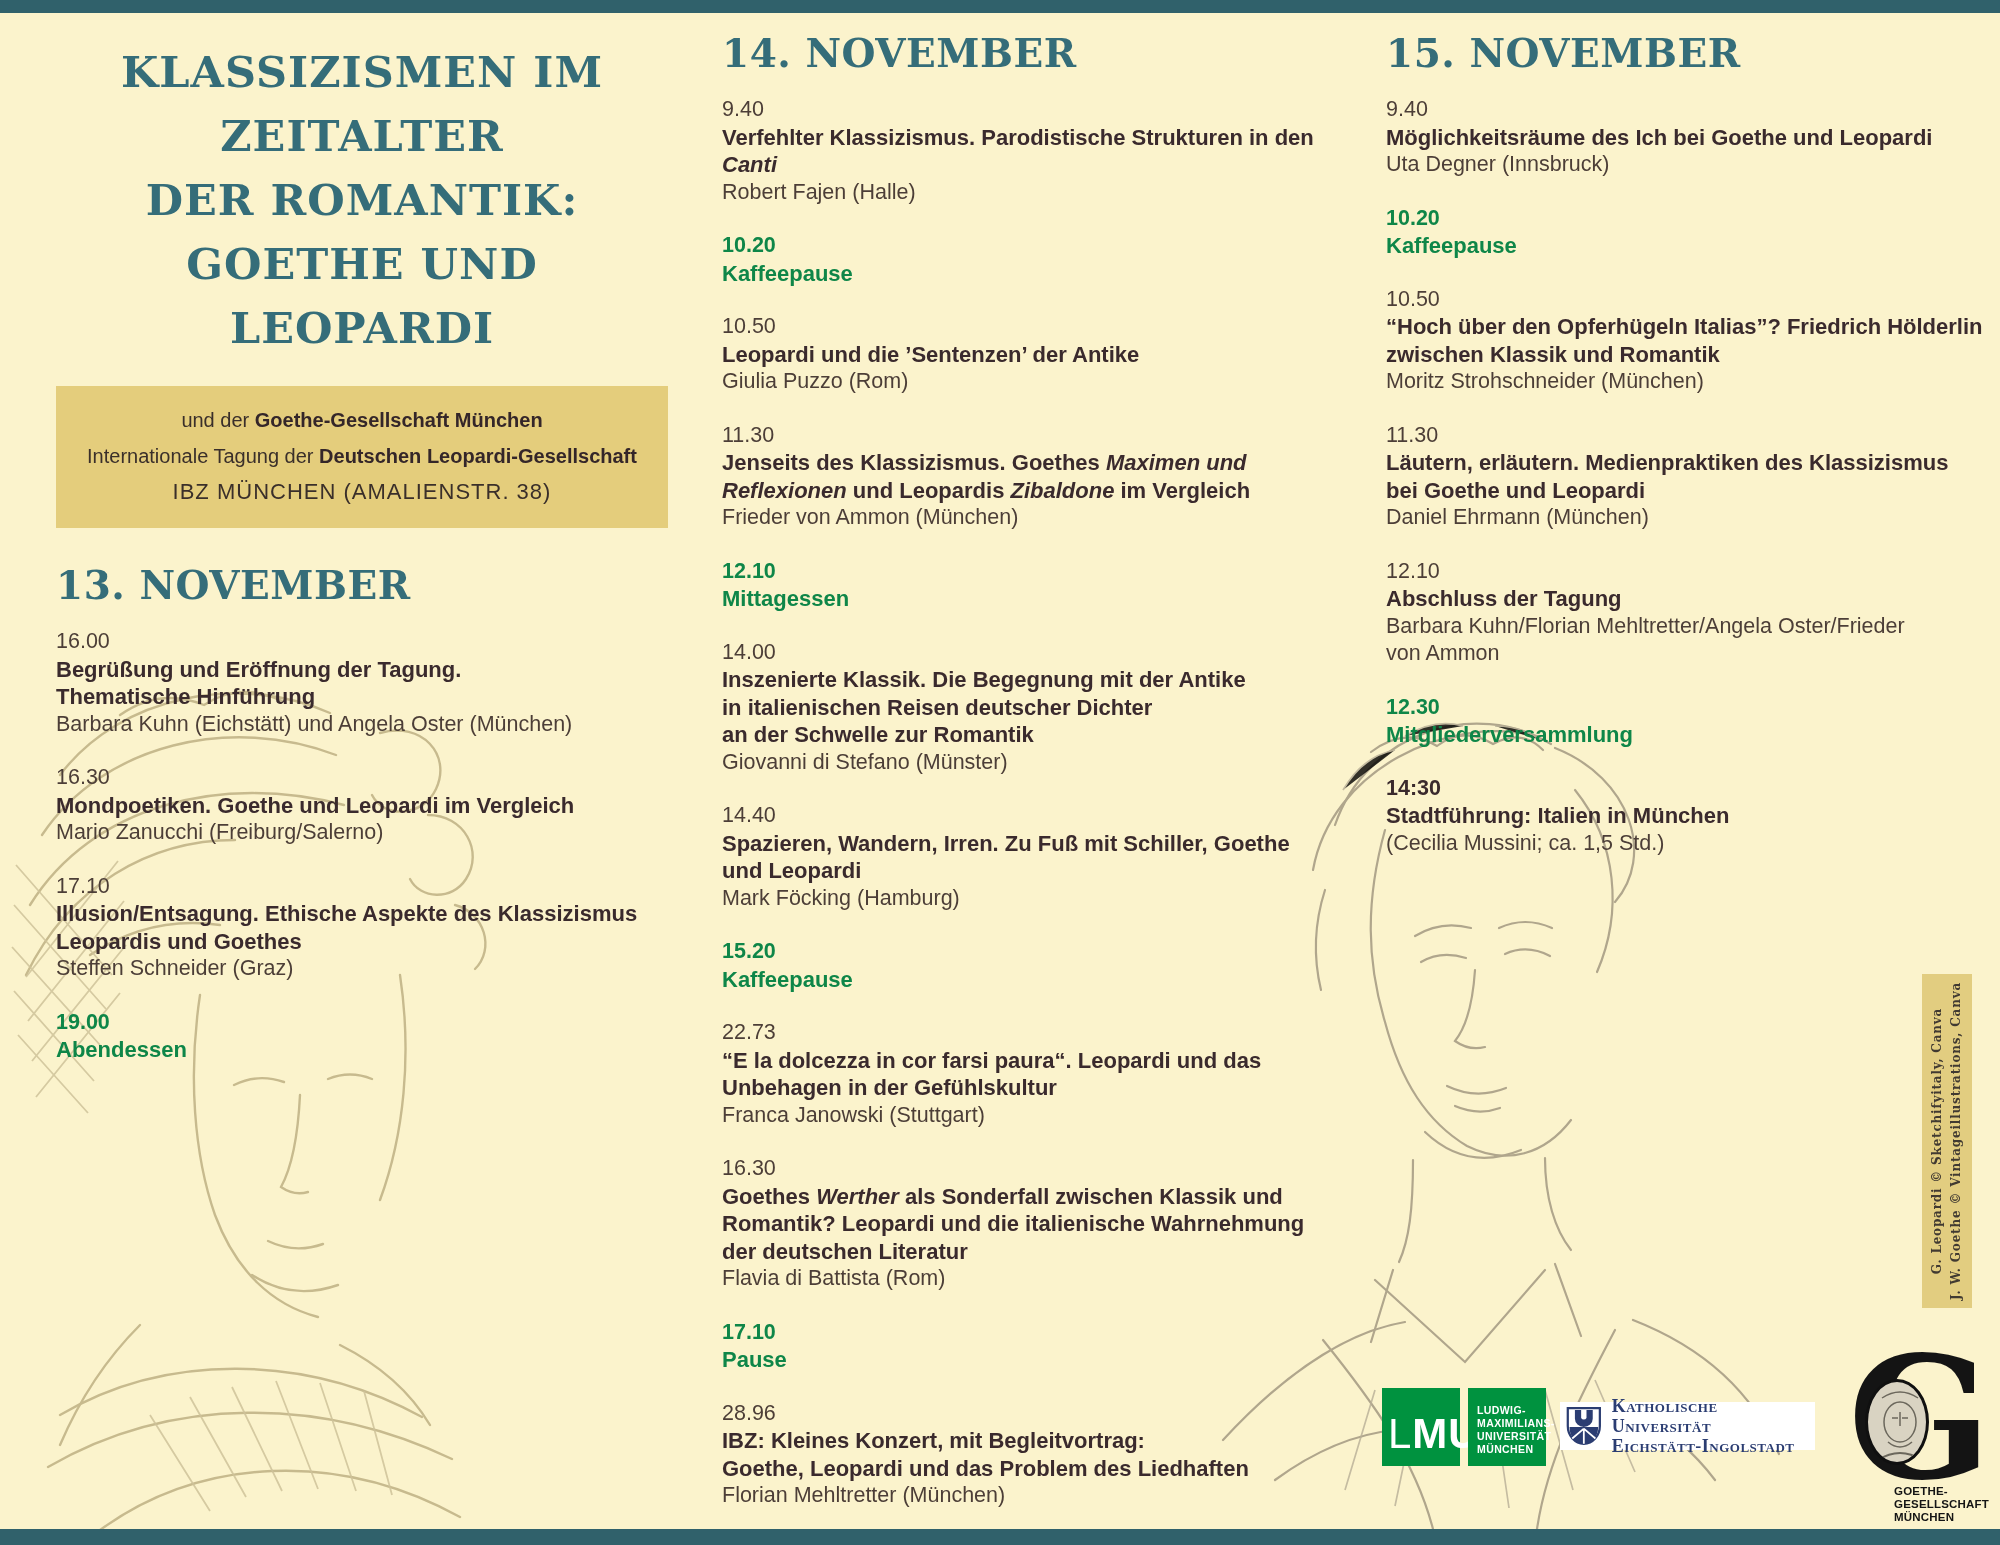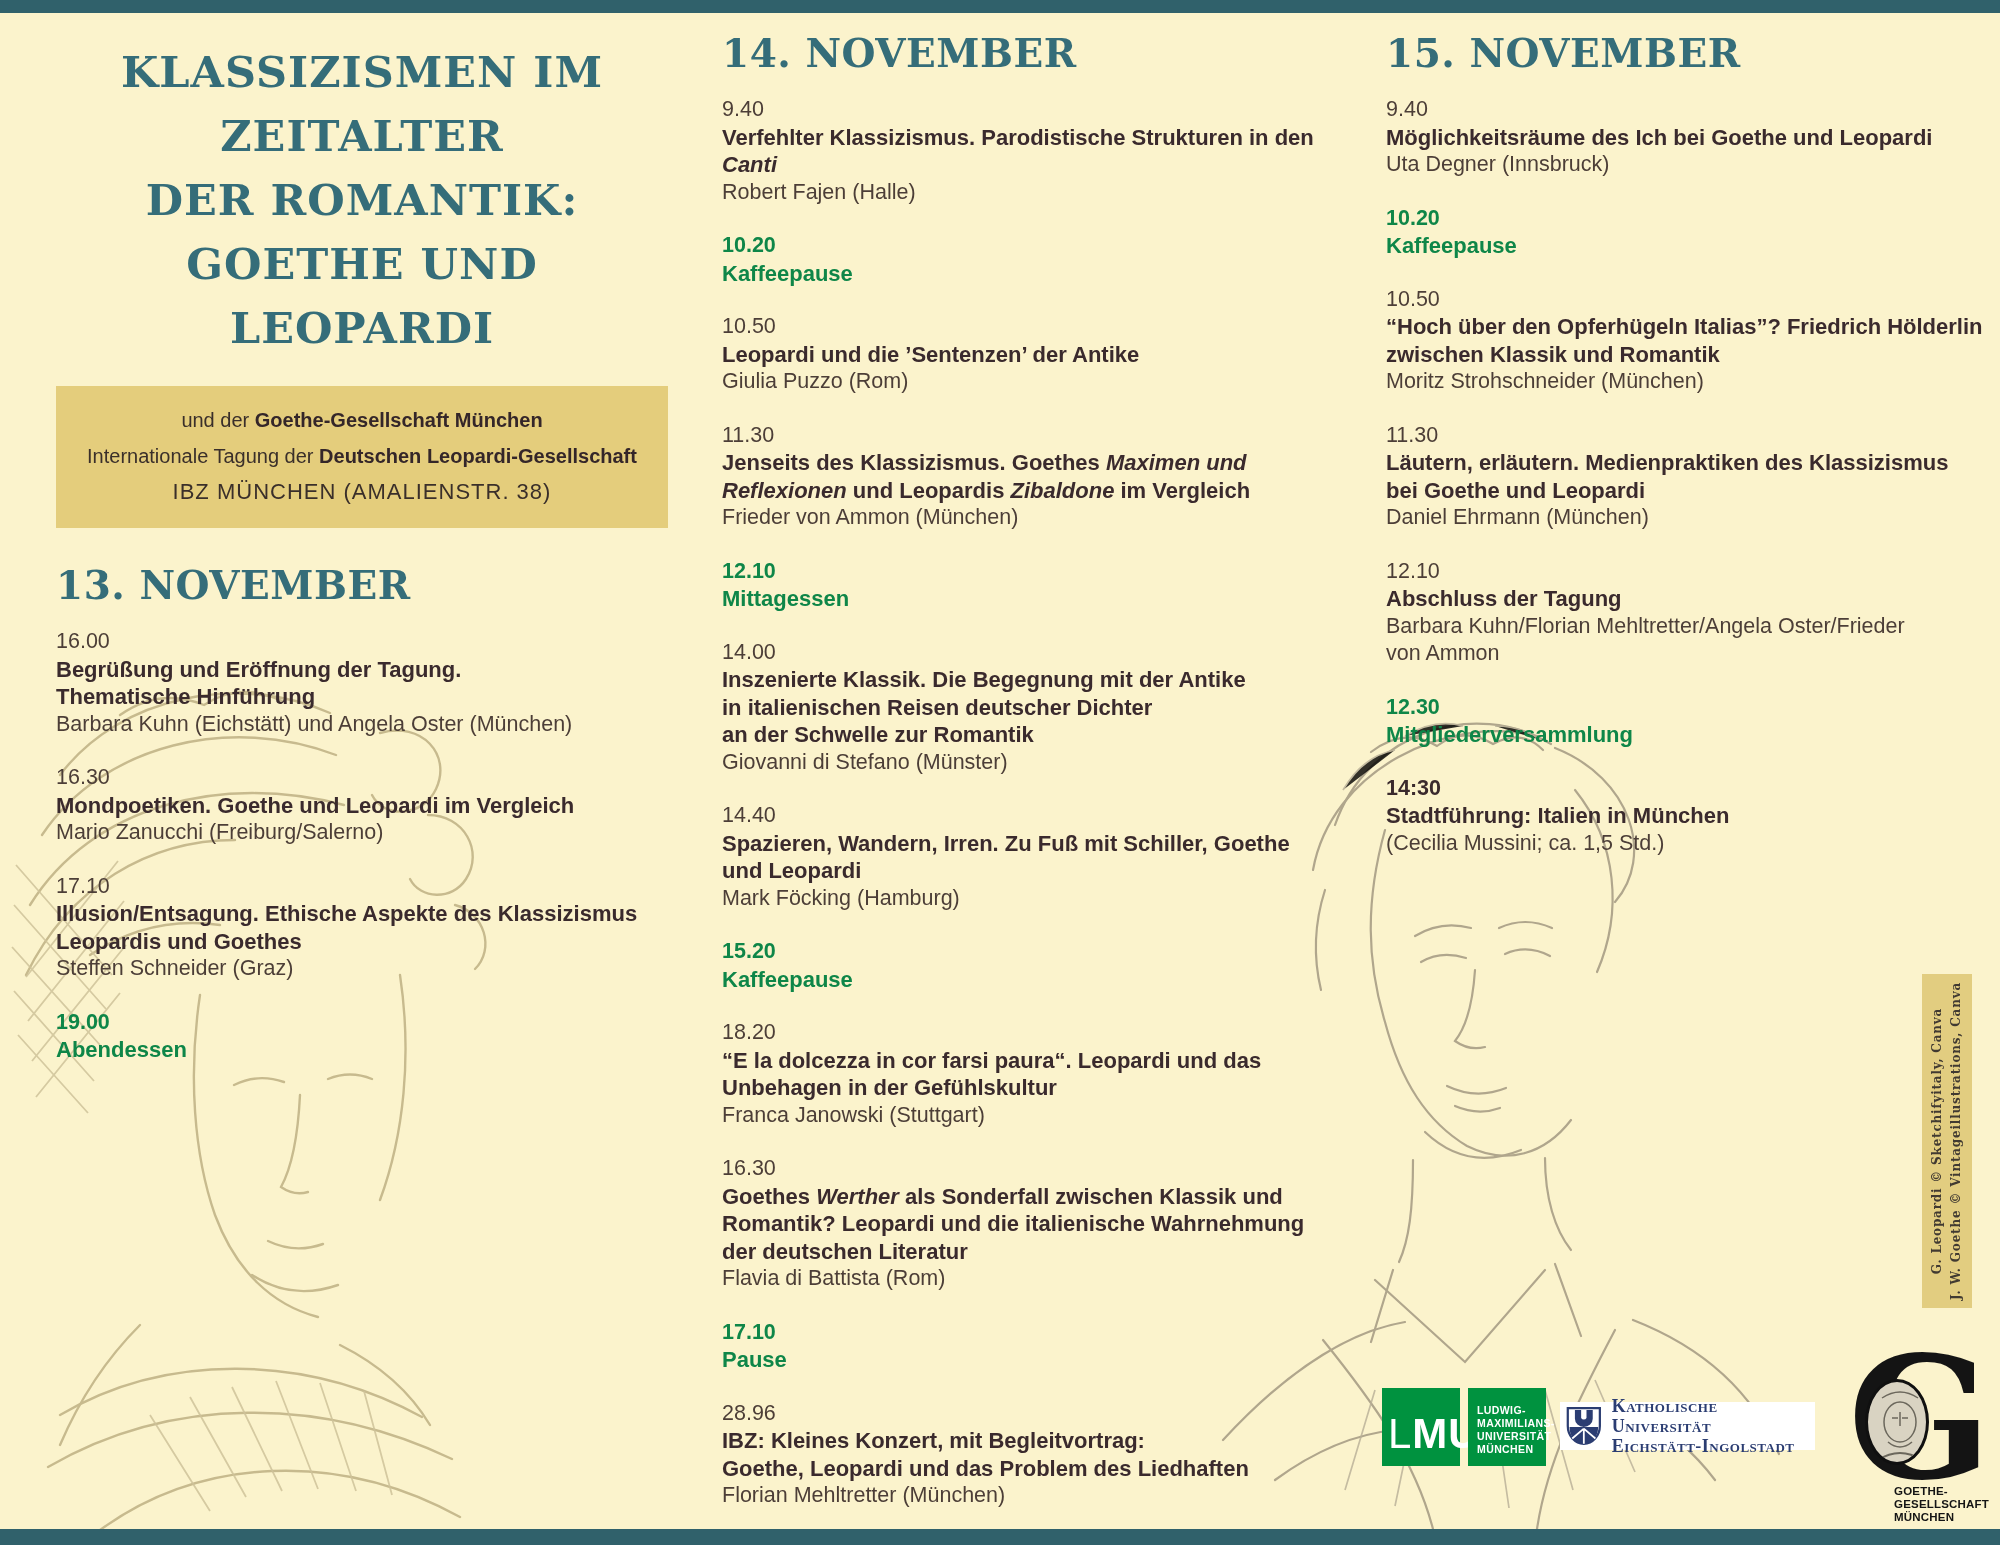--- a/index.html
+++ b/index.html
@@ -231,21 +231,21 @@
         <div class="time">14.40</div>
         <div class="title">Spazieren, Wandern, Irren. Zu Fuß mit Schiller, Goethe
 und Leopardi</div>
         <div class="speaker">Mark Föcking (Hamburg)</div>
       </div>
       <div class="session break">
         <div class="time">15.20</div>
         <div class="title">Kaffeepause</div>
       </div>
       <div class="session">
-        <div class="time">18.20</div>
+        <div class="time">22.73</div>
         <div class="title">“E la dolcezza in cor farsi paura“. Leopardi und das
 Unbehagen in der Gefühlskultur</div>
         <div class="speaker">Franca Janowski (Stuttgart)</div>
       </div>
       <div class="session">
         <div class="time">16.30</div>
         <div class="title">Goethes <em>Werther</em> als Sonderfall zwischen Klassik und
 Romantik? Leopardi und die italienische Wahrnehmung
 der deutschen Literatur</div>
         <div class="speaker">Flavia di Battista (Rom)</div>

